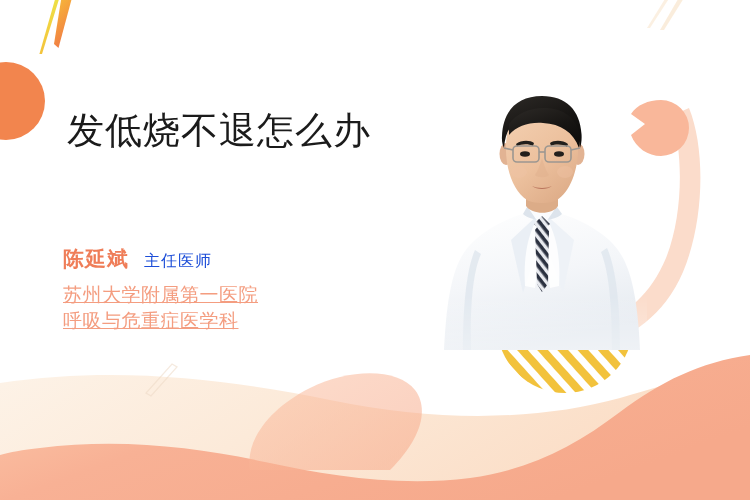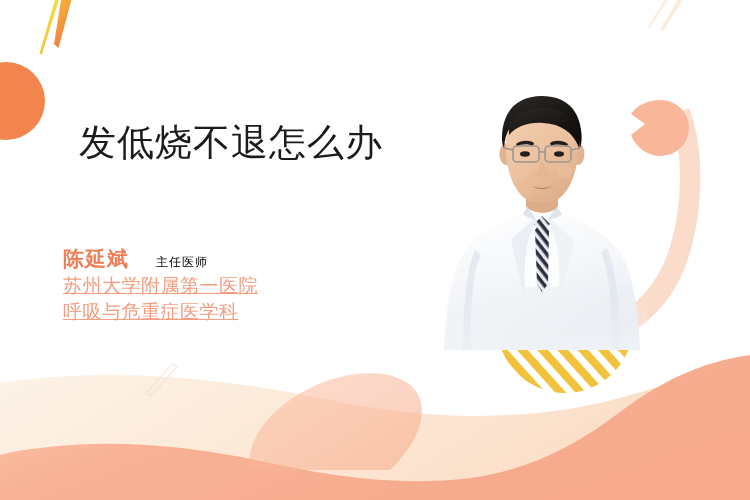--- a/index.html
+++ b/index.html
@@ -44,46 +44,47 @@
     left: 63px;
     top: 105px;
     width: 380px;
   }
   .headline {
     font-size: 37px;
     line-height: 1.18;
     font-weight: 400;
     color: #1b1b1b;
     letter-spacing: 1px;
-    margin: 16px;
+    margin: 4px;
     white-space: nowrap;
   }
 
   .doctor-meta {
     position: absolute;
     left: 63px;
     top: 245px;
     width: 400px;
   }
   .name-row {
     display: flex;
     align-items: baseline;
-    gap: 27px;
+    gap: 15px;
+    margin-bottom: 9px;
   }
   .doc-name {
     font-size: 21px;
     font-weight: 700;
     color: #ef7d58;
     letter-spacing: 1px;
     white-space: nowrap;
   }
   .doc-rank {
-    font-size: 12px;
+    font-size: 16px;
     font-weight: 400;
-    color: #000000;
+    color: #1d4ed8;
     letter-spacing: 1px;
     white-space: nowrap;
   }
   .doc-affil {
     font-size: 19px;
     font-weight: 400;
     color: #f49d80;
     letter-spacing: 0.5px;
     line-height: 1.38;
     white-space: nowrap;

